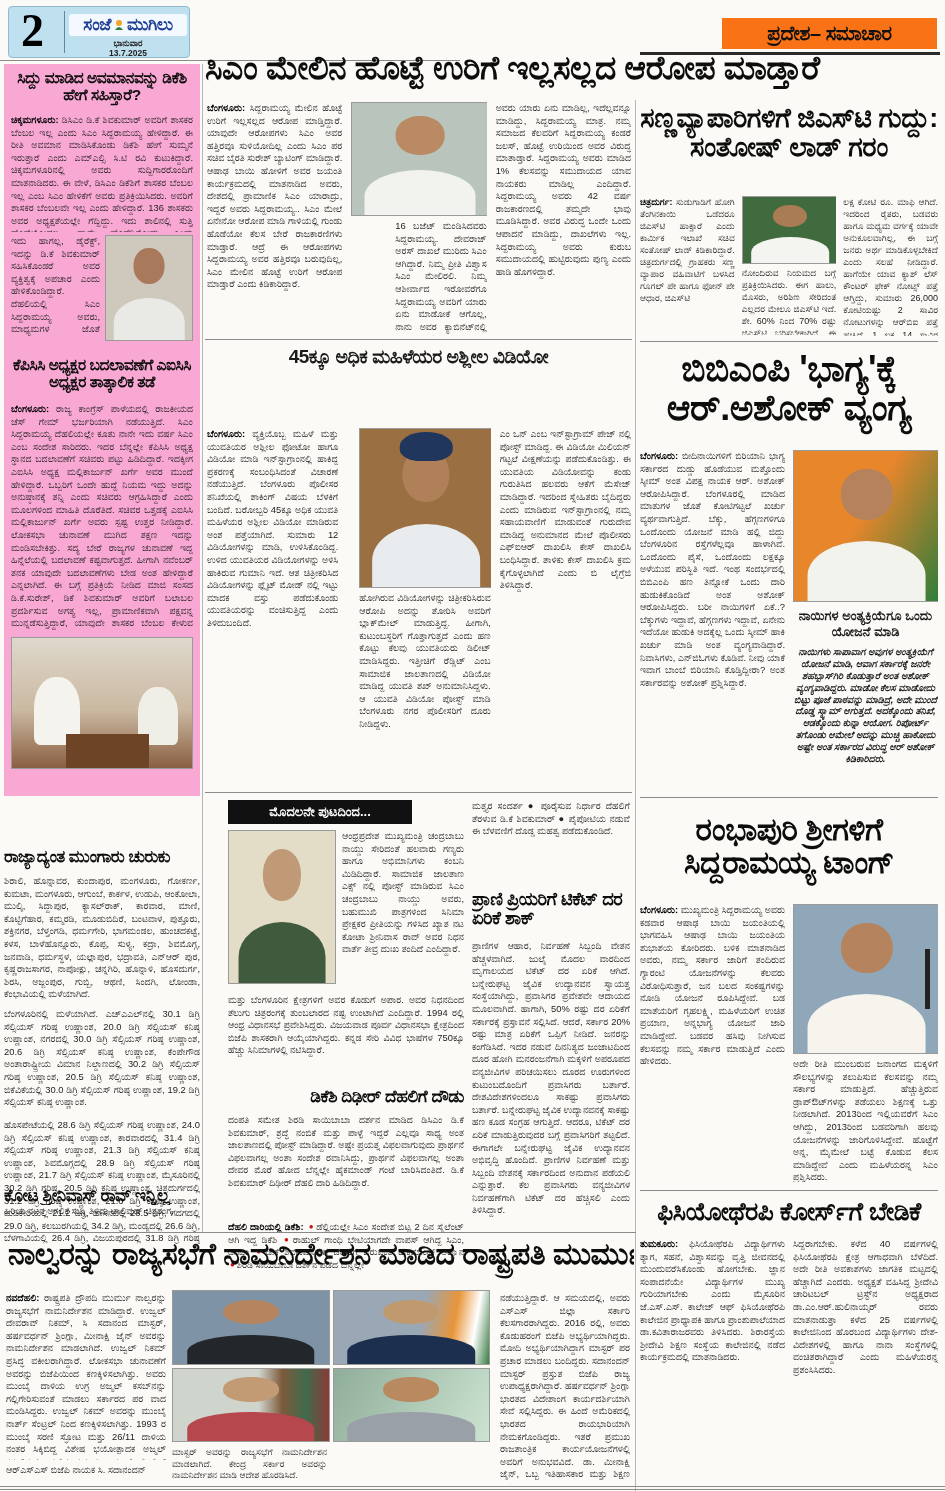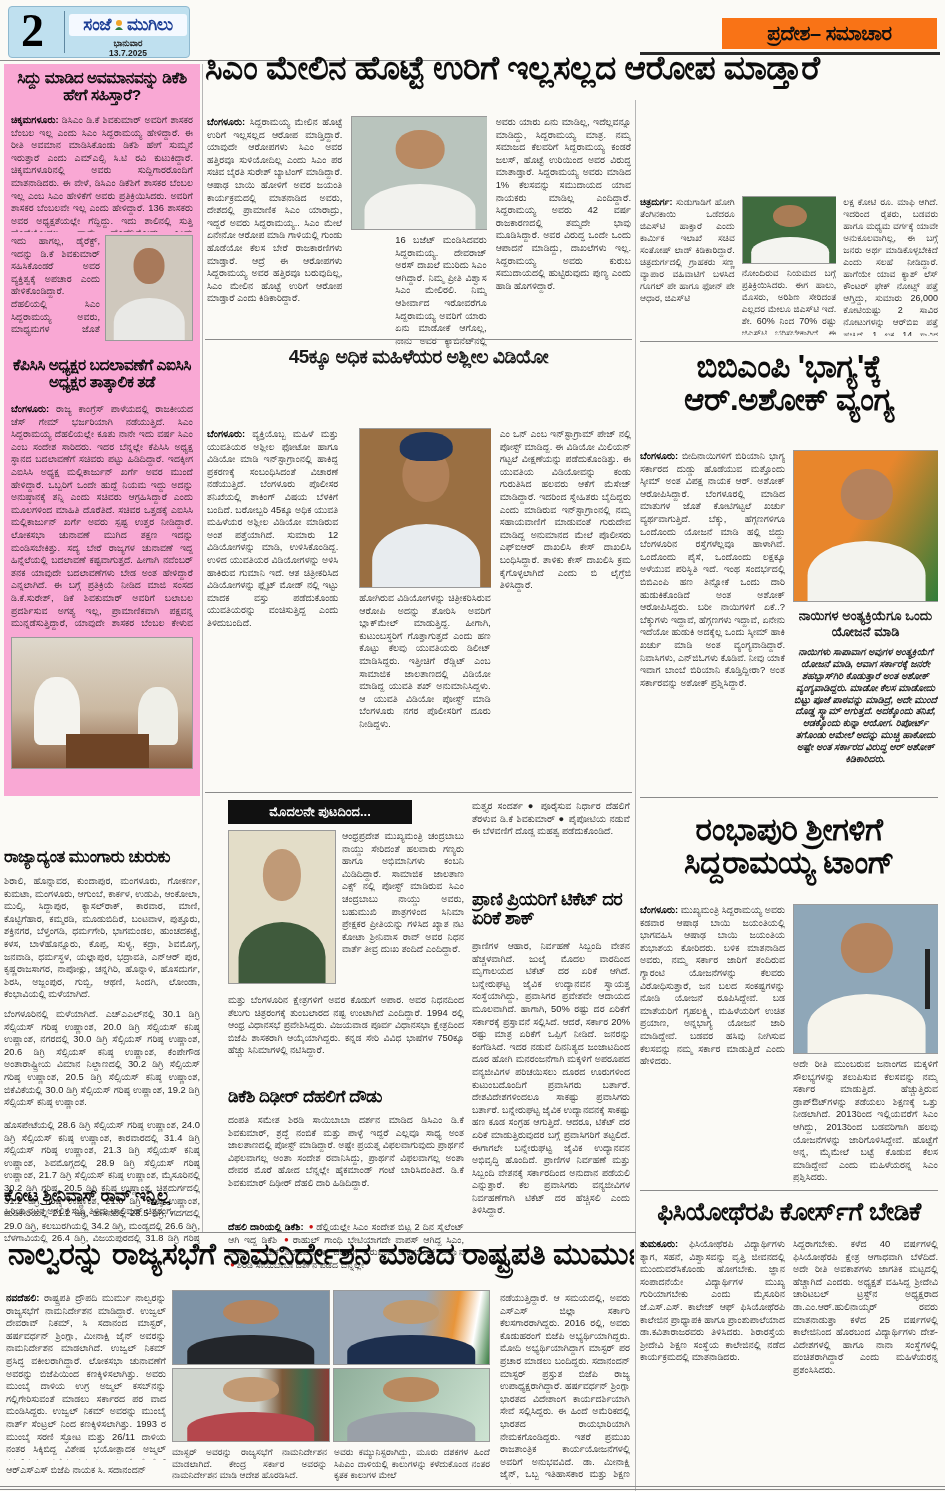--- a/index.html
+++ b/index.html
@@ -56,21 +56,21 @@
     <div class="abs mast-small" style="left:60px;top:31px;width:118px;">ಭಾನುವಾರ</div>
     <div class="abs mast-small" style="left:60px;top:41px;width:118px;">13.7.2025</div>
   </div>
   <div class="abs hrule" style="left:0;top:60px;width:460px;"></div>
 
   <div class="abs sectionbox" style="left:722px;top:18px;width:215px;height:31px;">ಪ್ರದೇಶ– ಸಮಾಚಾರ</div>
   <div class="abs hrule thick" style="left:640px;top:52px;width:300px;"></div>
 
   <div class="abs head" style="left:205px;top:50px;width:735px;height:48px;font-size:33px;white-space:nowrap;">ಸಿಎಂ ಮೇಲಿನ ಹೊಟ್ಟೆ ಉರಿಗೆ ಇಲ್ಲಸಲ್ಲದ ಆರೋಪ ಮಾಡ್ತಾರೆ</div>
 
-  <div class="abs cols" style="left:207px;top:116px;width:424px;height:234px;">
+  <div class="abs cols" style="left:207px;top:102px;width:424px;height:234px;">
     <div class="col body" style="height:234px;">
       <b>ಬೆಂಗಳೂರು:</b>
       <span>ಸಿದ್ದರಾಮಯ್ಯ ಮೇಲಿನ ಹೊಟ್ಟೆ ಉರಿಗೆ ಇಲ್ಲಸಲ್ಲದ ಆರೋಪ ಮಾಡ್ತಿದ್ದಾರೆ. ಯಾವುದೇ ಆರೋಪಗಳು ಸಿಎಂ ಅವರ ಹತ್ತಿರವೂ ಸುಳಿಯೋದಿಲ್ಲ ಎಂದು ಸಿಎಂ ಪರ ಸಚಿವ ಬೈರತಿ ಸುರೇಶ್ ಬ್ಯಾಟಿಂಗ್ ಮಾಡಿದ್ದಾರೆ. ಆಷಾಢ ಬಾಯಿ ಹೋಳಿಗೆ ಅವರ ಜಯಂತಿ ಕಾರ್ಯಕ್ರಮದಲ್ಲಿ ಮಾತನಾಡಿದ ಅವರು, ದೇಶದಲ್ಲಿ ಪ್ರಾಮಾಣಿಕ ಸಿಎಂ ಯಾರಾದ್ರು, ಇದ್ದರೆ ಅವರು ಸಿದ್ದರಾಮಯ್ಯ.. ಸಿಎಂ ಮೇಲೆ ಏನೇನೋ ಆರೋಪ ಮಾಡಿ ಗಾಳಿಯಲ್ಲಿ ಗುಂಡು ಹೊಡೆಯೋ ಕೆಲಸ ಬೇರೆ ರಾಜಕಾರಣಿಗಳು ಮಾಡ್ತಾರೆ. ಆದ್ರೆ ಈ ಆರೋಪಗಳು ಸಿದ್ದರಾಮಯ್ಯ ಅವರ ಹತ್ತಿರವೂ ಬರುವುದಿಲ್ಲ, ಸಿಎಂ ಮೇಲಿನ ಹೊಟ್ಟೆ ಉರಿಗೆ ಆರೋಪ ಮಾಡ್ತಾರೆ ಎಂದು ಕಿಡಿಕಾರಿದ್ದಾರೆ.</span>
     </div>
     <div class="col" style="height:234px;overflow:hidden;">
       <div class="photo sil" style="width:100%;height:112px;--bg:#b9c4bd;--skin:#b98a63;--shirt:#f2f2ee;"></div>
       <div class="body" style="height:116px;margin-top:4px;margin-left:44px;">16 ಬಜೆಟ್ ಮಂಡಿಸಿದವರು ಸಿದ್ದರಾಮಯ್ಯ. ದೇವರಾಜ್ ಅರಸ್ ದಾಖಲೆ ಮುರಿದು ಸಿಎಂ ಆಗಿದ್ದಾರೆ. ನಿಮ್ಮ ಪ್ರೀತಿ ವಿಶ್ವಾಸ ಸಿಎಂ ಮೇಲಿರಲಿ. ನಿಮ್ಮ ಆಶೀರ್ವಾದ ಇರೋವರೆಗೂ ಸಿದ್ದರಾಮಯ್ಯ ಅವರಿಗೆ ಯಾರು ಏನು ಮಾಡೋಕೆ ಆಗೊಲ್ಲ, ನಾನು ಅವರ ಕ್ಯಾಬಿನೆಟ್‌ನಲ್ಲಿ ಮಂತ್ರಿ ಆಗಿರೋದು ನನ್ನ ಪುಣ್ಯ ಎಂದು ಹೇಳಿದ್ದಾರೆ. ಹಿಂದೆ ಅನೇಕರು ಈ ಸಮಾಜದವರು ಮಂತ್ರಿ ಆಗಿದ್ದರು. ಆದರೆ</div>
     </div>
     <div class="col body" style="height:234px;">ಅವರು ಯಾರು ಏನು ಮಾಡಿಲ್ಲ, ಇದೆಲ್ಲವನ್ನೂ ಮಾಡಿದ್ದು, ಸಿದ್ದರಾಮಯ್ಯ ಮಾತ್ರ. ನಮ್ಮ ಸಮಾಜದ ಕೆಲವರಿಗೆ ಸಿದ್ದರಾಮಯ್ಯ ಕಂಡರೆ ಜಲಸ್, ಹೊಟ್ಟೆ ಉರಿಯಿಂದ ಅವರ ವಿರುದ್ಧ ಮಾತಾಡ್ತಾರೆ. ಸಿದ್ದರಾಮಯ್ಯ ಅವರು ಮಾಡಿದ 1% ಕೆಲಸವನ್ನು ಸಮುದಾಯದ ಯಾವ ನಾಯಕರು ಮಾಡಿಲ್ಲ ಎಂದಿದ್ದಾರೆ. ಸಿದ್ದರಾಮಯ್ಯ ಅವರು 42 ವರ್ಷ ರಾಜಕಾರಣದಲ್ಲಿ ತಮ್ಮದೇ ಭಾವು ಮೂಡಿಸಿದ್ದಾರೆ. ಅವರ ವಿರುದ್ಧ ಒಂದೇ ಒಂದು ಆಪಾದನೆ ಮಾಡಿದ್ದು, ದಾಖಲೆಗಳು ಇಲ್ಲ. ಸಿದ್ದರಾಮಯ್ಯ ಅವರು ಕುರುಬ ಸಮುದಾಯದಲ್ಲಿ ಹುಟ್ಟಿರುವುದು ಪುಣ್ಯ ಎಂದು ಹಾಡಿ ಹೊಗಳಿದ್ದಾರೆ.</div>
   </div>
@@ -128,50 +128,51 @@
   </div>
   <div class="abs hrule" style="left:205px;top:792px;width:427px;"></div>
 
   <div class="abs" style="left:228px;top:800px;width:236px;">
     <div class="blackbox" style="width:172px;">ಮೊದಲನೇ ಪುಟದಿಂದ...</div>
     <div style="margin-top:6px;overflow:hidden;height:160px;">
       <div class="photo sil" style="float:left;width:106px;height:152px;margin:0 6px 0 0;--bg:#e3ddc8;--skin:#c09a77;--shirt:#3f5a3c;"></div>
       <div class="body" style="height:152px;">ಆಂಧ್ರಪ್ರದೇಶ ಮುಖ್ಯಮಂತ್ರಿ ಚಂದ್ರಬಾಬು ನಾಯ್ಡು ಸೇರಿದಂತೆ ಹಲವಾರು ಗಣ್ಯರು ಹಾಗೂ ಅಭಿಮಾನಿಗಳು ಕಂಬನಿ ಮಿಡಿದಿದ್ದಾರೆ. ಸಾಮಾಜಿಕ ಜಾಲತಾಣ ಎಕ್ಸ್ ನಲ್ಲಿ ಪೋಸ್ಟ್ ಮಾಡಿರುವ ಸಿಎಂ ಚಂದ್ರಬಾಬು ನಾಯ್ಡು ಅವರು, ಬಹುಮುಖಿ ಪಾತ್ರಗಳಿಂದ ಸಿನಿಮಾ ಪ್ರೇಕ್ಷಕರ ಪ್ರೀತಿಯನ್ನು ಗಳಿಸಿದ ಖ್ಯಾತ ನಟ ಕೋಟಾ ಶ್ರೀನಿವಾಸ ರಾವ್ ಅವರ ನಿಧನ ವಾರ್ತೆ ತೀವ್ರ ದುಃಖ ತಂದಿದೆ ಎಂದಿದ್ದಾರೆ.</div>
     </div>
     <div class="body" style="height:86px;margin-top:4px;">ಮತ್ತು ಬೆಂಗಳೂರಿನ ಕ್ಷೇತ್ರಗಳಿಗೆ ಅವರ ಕೊಡುಗೆ ಅಪಾರ. ಅವರ ನಿಧನದಿಂದ ತೆಲುಗು ಚಿತ್ರರಂಗಕ್ಕೆ ತುಂಬಲಾರದ ನಷ್ಟ ಉಂಟಾಗಿದೆ ಎಂದಿದ್ದಾರೆ. 1994 ರಲ್ಲಿ ಆಂಧ್ರ ವಿಧಾನಸಭೆ ಪ್ರವೇಶಿಸಿದ್ದರು. ವಿಜಯವಾಡ ಪೂರ್ವ ವಿಧಾನಸಭಾ ಕ್ಷೇತ್ರದಿಂದ ಬಿಜೆಪಿ ಶಾಸಕರಾಗಿ ಆಯ್ಕೆಯಾಗಿದ್ದರು. ಕನ್ನಡ ಸೇರಿ ವಿವಿಧ ಭಾಷೆಗಳ 750ಕ್ಕೂ ಹೆಚ್ಚು ಸಿನಿಮಾಗಳಲ್ಲಿ ನಟಿಸಿದ್ದಾರೆ.</div>
-    <div class="head" style="font-size:17px;height:22px;margin-top:8px;">ಡಿಕೆಶಿ ದಿಢೀರ್ ದೆಹಲಿಗೆ ದೌಡು</div>
+    <div class="head" style="font-size:17px;height:22px;margin-top:8px;text-align:right;">ಡಿಕೆಶಿ ದಿಢೀರ್ ದೆಹಲಿಗೆ ದೌಡು</div>
     <div class="body" style="height:104px;margin-top:4px;">ದಂಪತಿ ಸಮೇತ ಶಿರಡಿ ಸಾಯಿಬಾಬಾ ದರ್ಶನ ಮಾಡಿದ ಡಿಸಿಎಂ ಡಿ.ಕೆ ಶಿವಕುಮಾರ್, ಶ್ರದ್ಧೆ ನಂಬಿಕೆ ಮತ್ತು ಪಾಳ್ಳೆ ಇದ್ದರೆ ಎಲ್ಲವೂ ಸಾಧ್ಯ ಅಂತ ಜಾಲತಾಣದಲ್ಲಿ ಪೋಸ್ಟ್ ಮಾಡಿದ್ದಾರೆ. ಅಷ್ಟೇ ಪ್ರಯತ್ನ ವಿಫಲವಾಗುವುದು ಪ್ರಾರ್ಥನೆ ವಿಫಲವಾಗಲ್ಲ ಅಂತಾ ಸಂದೇಶ ರವಾನಿಸಿದ್ದು, ಪ್ರಾರ್ಥನೆ ವಿಫಲವಾಗಲ್ಲ ಅಂತಾ ದೇವರ ಮೊರೆ ಹೋದ ಬೆನ್ನಲ್ಲೇ ಹೈಕಮಾಂಡ್ ಗಂಟೆ ಬಾರಿಸಿದಂತಿದೆ. ಡಿ.ಕೆ ಶಿವಕುಮಾರ್ ದಿಢೀರ್ ದೆಹಲಿ ದಾರಿ ಹಿಡಿದಿದ್ದಾರೆ.</div>
     <div class="body bullets" style="height:60px;margin-top:3px;">
       <b>ದೆಹಲಿ ದಾರಿಯಲ್ಲಿ ಡಿಕೆಶಿ:</b>
       <span class="dot">●</span><span>ಡೆಲ್ಲಿಯಲ್ಲೇ ಸಿಎಂ ಸಂದೇಶ ಬಿಟ್ಟ 2 ದಿನ ಸೈಲೆಂಟ್ ಆಗಿ ಇದ್ದ ಡಿಕೆಶಿ</span>
       <span class="dot">●</span><span>ರಾಹುಲ್ ಗಾಂಧಿ ಭೇಟಿಯಾಗದೇ ವಾಪಸ್ ಆಗಿದ್ದ ಸಿಎಂ, ಡಿಸಿಎಂ</span>
       <span class="dot">●</span><span>ಡಿ.ಕೆ ಶಿವಕುಮಾರ್‌ಗೆ ದೆಹಲಿಗೆ ಬರುವಂತೆ ಹೈಕಮಾಂಡ್ ಆಹ್ವಾನ</span>
       <span class="dot">●</span><span>ಶಿರಡಿ ಸಾಯಿಬಾಬಾ ದರ್ಶನ ಪಡೆದ ಬೆನ್ನಲ್ಲೇ</span>
     </div>
   </div>
   <div class="abs" style="left:472px;top:800px;width:158px;">
     <div class="body bullets" style="height:86px;">ಮತ್ತ್ಯರ ಸಂದರ್ಶ ● ಪೂರೈಸುವ ನಿರ್ಧಾರ ದೆಹಲಿಗೆ ತೆರಳುವ ಡಿ.ಕೆ ಶಿವಕುಮಾರ್ ● ಪೈಪೋಟಿಯ ನಡುವೆ ಈ ಬೆಳವಣಿಗೆ ದೊಡ್ಡ ಮಹತ್ವ ಪಡೆದುಕೊಂಡಿದೆ.</div>
     <div class="head" style="font-size:18px;height:46px;margin-top:4px;">ಪ್ರಾಣಿ ಪ್ರಿಯರಿಗೆ ಟಿಕೆಟ್ ದರ ಏರಿಕೆ ಶಾಕ್</div>
     <div class="body" style="height:286px;margin-top:4px;">ಪ್ರಾಣಿಗಳ ಆಹಾರ, ನಿರ್ವಹಣೆ ಸಿಬ್ಬಂದಿ ವೇತನ ಹೆಚ್ಚಳವಾಗಿದೆ. ಜುಲೈ ಮೊದಲ ವಾರದಿಂದ ಮೃಗಾಲಯದ ಟಿಕೆಟ್ ದರ ಏರಿಕೆ ಆಗಿದೆ. ಬನ್ನೇರುಘಟ್ಟ ಜೈವಿಕ ಉದ್ಯಾನವನ ಸ್ವಾಯತ್ತ ಸಂಸ್ಥೆಯಾಗಿದ್ದು, ಪ್ರವಾಸಿಗರ ಪ್ರವೇಶವೇ ಆದಾಯದ ಮೂಲವಾಗಿದೆ. ಹಾಗಾಗಿ, 50% ರಷ್ಟು ದರ ಏರಿಕೆಗೆ ಸರ್ಕಾರಕ್ಕೆ ಪ್ರಸ್ತಾವನೆ ಸಲ್ಲಿಸಿದೆ. ಆದರೆ, ಸರ್ಕಾರ 20% ರಷ್ಟು ಮಾತ್ರ ಏರಿಕೆಗೆ ಒಪ್ಪಿಗೆ ನೀಡಿದೆ. ಜನರನ್ನು ಕಂಗೆಡಿಸಿದೆ. ಇದರ ನಡುವೆ ದಿನನಿತ್ಯದ ಜಂಜಾಟದಿಂದ ದೂರ ಹೋಗಿ ಮನರಂಜನೆಗಾಗಿ ಮಕ್ಕಳಿಗೆ ಅಪರೂಪದ ವನ್ಯಜೀವಿಗಳ ಪರಿಚಯಿಸಲು ದೂರದ ಊರುಗಳಿಂದ ಕುಟುಂಬದೊಂದಿಗೆ ಪ್ರವಾಸಿಗರು ಬರ್ತಾರೆ. ದೇಶವಿದೇಶಗಳಿಂದಲೂ ಸಾಕಷ್ಟು ಪ್ರವಾಸಿಗರು ಬರ್ತಾರೆ. ಬನ್ನೇರುಘಟ್ಟ ಜೈವಿಕ ಉದ್ಯಾನವನಕ್ಕೆ ಸಾಕಷ್ಟು ಹಣ ಕೂಡ ಸಂಗ್ರಹ ಆಗುತ್ತಿದೆ. ಆದರೂ, ಟಿಕೆಟ್ ದರ ಏರಿಕೆ ಮಾಡುತ್ತಿರುವುದರ ಬಗ್ಗೆ ಪ್ರವಾಸಿಗರಿಗೆ ತಟ್ಟಲಿದೆ. ಈಗಾಗಲೇ ಬನ್ನೇರುಘಟ್ಟ ಜೈವಿಕ ಉದ್ಯಾನವನ ಅಭಿವೃದ್ಧಿ ಹೊಂದಿದೆ. ಪ್ರಾಣಿಗಳ ನಿರ್ವಹಣೆ ಮತ್ತು ಸಿಬ್ಬಂದಿ ವೇತನಕ್ಕೆ ಸರ್ಕಾರದಿಂದ ಅನುದಾನ ಪಡೆಯಲಿ ಎನ್ನುತ್ತಾರೆ. ಕೆಲ ಪ್ರವಾಸಿಗರು ವನ್ಯಜೀವಿಗಳ ನಿರ್ವಹಣೆಗಾಗಿ ಟಿಕೆಟ್ ದರ ಹೆಚ್ಚಿಸಲಿ ಎಂದು ತಿಳಿಸಿದ್ದಾರೆ.</div>
   </div>
 
+  <div class="abs head center" style="left:640px;top:104px;width:298px;height:86px;font-size:27px;">ಸಣ್ಣವ್ಯಾಪಾರಿಗಳಿಗೆ ಜಿಎಸ್‌ಟಿ ಗುದ್ದು: ಸಂತೋಷ್ ಲಾಡ್ ಗರಂ</div>
   <div class="abs cols" style="left:640px;top:196px;width:298px;height:140px;gap:7px;">
     <div class="col body" style="font-size:9px;height:140px;">
       <b>ಚಿತ್ರದುರ್ಗ:</b>
       <span>ಸುಡುಗಾಡಿಗೆ ಹೋಗಿ ತೆಂಗಿನಕಾಯಿ ಒಡೆದರೂ ಜಿಎಸ್‌ಟಿ ಹಾಕ್ತಾರೆ ಎಂದು ಕಾರ್ಮಿಕ ಇಲಾಖೆ ಸಚಿವ ಸಂತೋಷ್ ಲಾಡ್ ಕಿಡಿಕಾರಿದ್ದಾರೆ. ಚಿತ್ರದುರ್ಗದಲ್ಲಿ ಗ್ರಾಹಕರು ಸಣ್ಣ ವ್ಯಾಪಾರ ವಹಿವಾಟಿಗೆ ಬಳಸಿದ ಗೂಗಲ್ ಪೇ ಹಾಗೂ ಫೋನ್ ಪೇ ಆಧಾರ, ಜಿಎಸ್‌ಟಿ</span>
     </div>
     <div class="col" style="height:140px;overflow:hidden;">
       <div class="photo sil" style="width:100%;height:66px;--bg:#3f6b3e;--skin:#a97c55;--shirt:#f4f4f0;"></div>
       <div class="body" style="font-size:9px;height:68px;margin-top:3px;">ನೋಂದಿರುವ ನಿಯಮದ ಬಗ್ಗೆ ಪ್ರತಿಕ್ರಿಯಿಸಿದರು. ಈಗ ಹಾಲು, ಮೊಸರು, ಅರಿಶಿಣ ಸೇರಿದಂತೆ ಎಲ್ಲದರ ಮೇಲೂ ಜಿಎಸ್‌ಟಿ ಇದೆ. ಶೇ. 60% ನಿಂದ 70% ರಷ್ಟು ಜಿಎಸ್‌ಟಿ ಭರಿಸಬೇಕಾಗಿದೆ. ಈ ಜಿಎಸ್‌ಟಿಯಿಂದ ಸಾಲದಲ್ಲಿ ಸಾಹುಕಾರರಿಗೆ ಅನುಕೂಲವಾಗಿದೆ ಎಂದು ಖುಲ್ಲಂಖುಲ್ಲ ನಡೆಸಿದ್ದಾರೆ. ಅಲ್ಲೇ ಸುಮಾರು ಹದಿನಾರುವರೆ</div>
     </div>
     <div class="col body" style="font-size:9px;height:140px;">ಲಕ್ಷ ಕೋಟಿ ರೂ. ಮಾಫಿ ಆಗಿದೆ. ಇದರಿಂದ ರೈತರು, ಬಡವರು ಹಾಗೂ ಮಧ್ಯಮ ವರ್ಗಕ್ಕೆ ಯಾವೇ ಅನುಕೂಲವಾಗಿಲ್ಲ, ಈ ಬಗ್ಗೆ ಜನರು ಅರ್ಥ ಮಾಡಿಕೊಳ್ಳಬೇಕಿದೆ ಎಂದು ಸಲಹೆ ನೀಡಿದ್ದಾರೆ. ಹಾಗೆಯೇ ಯಾವ ಕ್ಯಾಶ್ ಲೆಸ್ ಕೌಂಟರ್ ಫೇಕ್ ನೋಟ್ಸ್ ಪತ್ತೆ ಆಗ್ತಿದ್ದು, ಸುಮಾರು 26,000 ಕೋಟಿಯಷ್ಟು 2 ಸಾವಿರ ನೋಟುಗಳನ್ನು ಆರ್‌ಬಿಐ ಪತ್ತೆ ಹಚ್ಚಿದೆ. 1 ಲಕ್ಷ 14 ಸಾವಿರ ಕೋಟಿಯಷ್ಟು 500 ರೂ. ಮುಖಬೆಲೆಯ ನೋಟು ಫೇಕ್ ಕರೆನ್ಸಿ ಸಿಗ್ತಿದೆ. ಆದರೆ ಕೇಂದ್ರ ಸರ್ಕಾರ ಜನಕ್ಕೆ ಸುಳ್ಳು ಹೇಳಿ ಶಿಳ್ವಿಡ್ ನಡೆಸಿಕೊಂಡು ಹೋಗಿದ್ದಾರೆಂದು ಕೇಂದ್ರ ಸರ್ಕಾರದ ವಿರುದ್ಧ ಸಂತೋಷ್ ಲಾಡ್ ಗುಡುಗಿದ್ದಾರೆ.</div>
   </div>
   <div class="abs hrule" style="left:640px;top:341px;width:298px;"></div>
 
-  <div class="abs head center" style="left:640px;top:350px;width:298px;height:94px;font-size:31px;">
+  <div class="abs head center" style="left:640px;top:350px;width:298px;height:94px;font-size:36px;">
     <div>ಬಿಬಿಎಂಪಿ 'ಭಾಗ್ಯ'ಕ್ಕೆ</div>
     <div>ಆರ್.ಅಶೋಕ್ ವ್ಯಂಗ್ಯ</div>
   </div>
   <div class="abs cols" style="left:640px;top:450px;width:298px;height:340px;gap:8px;align-items:center;">
     <div class="col body" style="height:340px;">
       <b>ಬೆಂಗಳೂರು:</b>
       <span>ಬೀದಿನಾಯಿಗಳಿಗೆ ಬಿರಿಯಾನಿ ಭಾಗ್ಯ ಸರ್ಕಾರದ ದುಡ್ಡು ಹೊಡೆಯುವ ಮತ್ತೊಂದು ಸ್ಕೀಮ್ ಅಂತ ವಿಪಕ್ಷ ನಾಯಕ ಆರ್. ಅಶೋಕ್ ಆರೋಪಿಸಿದ್ದಾರೆ. ಬೆಂಗಳೂರಲ್ಲಿ ಮಾಡಿದ ಮಾತುಗಳ ಜೊತೆ ಕೋಟಿಗಟ್ಟಲೆ ಖರ್ಚು ವ್ಯರ್ಥವಾಗುತ್ತಿದೆ. ಬೆಕ್ಕು, ಹೆಗ್ಗಣಗಳಿಗೂ ಒಂದೊಂದು ಯೋಜನೆ ಮಾಡಿ ಹಲ್ಲಿ ಜಿದ್ದು ಬೆಂಗಳೂರಿನ ರಸ್ತೆಗಳೆಲ್ಲವೂ ಹಾಳಾಗಿವೆ. ಒಂದೊಂದು ಪೈಸೆ, ಒಂದೊಂದು ಲಕ್ಷಕ್ಕೂ ಅಳೆಯುವ ಪರಿಸ್ಥಿತಿ ಇದೆ. ಇಂಥ ಸಂದರ್ಭದಲ್ಲಿ ಬಿಬಿಎಂಪಿ ಹಣ ತಿನ್ನೋಕೆ ಒಂದು ದಾರಿ ಹುಡುಕಿಕೊಂಡಿದೆ ಅಂತ ಅಶೋಕ್ ಆರೋಪಿಸಿದ್ದರು. ಬರೀ ನಾಯಿಗಳಿಗೆ ಏಕೆ..? ಬೆಕ್ಕುಗಳು ಇದ್ದಾವೆ, ಹೆಗ್ಗಣಗಳು ಇದ್ದಾವೆ, ಏನೇನು ಇದೆಯೋ ಹುಡುಕಿ ಅದಕ್ಕೆಲ್ಲ ಒಂದು ಸ್ಕೀಮ್ ಹಾಕಿ ಖರ್ಚು ಮಾಡಿ ಅಂತ ವ್ಯಂಗ್ಯವಾಡಿದ್ದಾರೆ. ನಿವಾಸಿಗಳು, ಎನ್‌ಜಿಓಗಳು ಕೊಡಿವೆ. ನೀವು ಯಾಕೆ ಇವಾಗ ಬಾಂಬೆ ಬಿರಿಯಾನಿ ಕೊಡ್ತಿದ್ದೀರಾ? ಅಂತ ಸರ್ಕಾರವನ್ನು ಅಶೋಕ್ ಪ್ರಶ್ನಿಸಿದ್ದಾರೆ.</span>
     </div>
     <div class="col" style="height:340px;overflow:hidden;">
       <div class="photo sil" style="width:100%;height:150px;--bg:linear-gradient(120deg,#e8862c 0%,#e8862c 45%,#2e7d3a 100%);--skin:#b5825c;--shirt:#f3f3ee;"></div>
@@ -217,19 +218,18 @@
   </div>
   <div class="abs body" style="left:6px;top:1464px;width:160px;height:16px;">ಆರ್‌ಎಸ್‌ಎಸ್ ಬಿಜೆಪಿ ನಾಯಕ ಸಿ. ಸದಾನಂದನ್</div>
 
   <div class="abs grid4" style="left:172px;top:1290px;width:318px;height:152px;">
     <div class="photo sil" style="--bg:#7e93a6;--skin:#b5855f;--shirt:#23262b;"></div>
     <div class="photo sil" style="--bg:linear-gradient(100deg,#9aa7b5 55%,#e8953a 75%,#ffffff 88%,#3a7d42 100%);--skin:#c09a6f;--shirt:#1d2f4e;"></div>
     <div class="photo sil" style="--bg:linear-gradient(90deg,#cfd4cd 55%,#7d5a3a 70%,#3f6b4d 85%,#8a3b35 100%);--skin:#c29a74;--shirt:#b5474d;"></div>
     <div class="photo sil" style="--bg:linear-gradient(120deg,#8fae9a,#cde3d2);--skin:#b98a60;--shirt:#9aa0a8;"></div>
   </div>
   <div class="abs capt" style="left:172px;top:1447px;width:155px;height:40px;">ಮಾಸ್ಟರ್ ಅವರನ್ನು ರಾಜ್ಯಸಭೆಗೆ ನಾಮನಿರ್ದೇಶನ ಮಾಡಲಾಗಿದೆ. ಕೇಂದ್ರ ಸರ್ಕಾರ ಅವರನ್ನು ನಾಮನಿರ್ದೇಶನ ಮಾಡಿ ಆದೇಶ ಹೊರಡಿಸಿದೆ.</div>
-  <div class="abs capt" style="left:334px;top:1447px;width:156px;height:40px;">ಅವರು ಕಮ್ಯುನಿಸ್ಟರಾಗಿದ್ದು, ಮೂರು ದಶಕಗಳ ಹಿಂದೆ ಸಿಪಿಎಂ ದಾಳಿಯಲ್ಲಿ ಕಾಲುಗಳನ್ನು ಕಳೆದುಕೊಂಡ ನಂತರ ಕೃತಕ ಕಾಲುಗಳ ಮೇಲೆ</div>
 
   <div class="abs body" style="left:500px;top:1292px;width:130px;height:192px;">ನಡೆಯುತ್ತಿದ್ದಾರೆ. ಆ ಸಮಯದಲ್ಲಿ, ಅವರು ಎಸ್‌ಎಸ್ ಜಿಲ್ಲಾ ಸರ್ಕಾರಿ ಕೆಲಸಗಾರರಾಗಿದ್ದರು. 2016 ರಲ್ಲಿ, ಅವರು ಕೊಡುಹರಂಗೆ ಬಿಜೆಪಿ ಅಭ್ಯರ್ಥಿಯಾಗಿದ್ದರು. ಮೋದಿ ಅಭ್ಯರ್ಥಿಯಾಗಿದ್ದಾಗ ಮಾಸ್ಟರ್ ಪರ ಪ್ರಚಾರ ಮಾಡಲು ಬಂದಿದ್ದರು. ಸದಾನಂದನ್ ಮಾಸ್ಟರ್ ಪ್ರಸ್ತುತ ಬಿಜೆಪಿ ರಾಜ್ಯ ಉಪಾಧ್ಯಕ್ಷರಾಗಿದ್ದಾರೆ. ಹರ್ಷವರ್ಧನ್ ಶ್ರಿಂಗ್ಲಾ ಭಾರತದ ವಿದೇಶಾಂಗ ಕಾರ್ಯದರ್ಶಿಯಾಗಿ ಸೇವೆ ಸಲ್ಲಿಸಿದ್ದರು. ಈ ಹಿಂದೆ ಅಮೆರಿಕದಲ್ಲಿ ಭಾರತದ ರಾಯಭಾರಿಯಾಗಿ ನೇಮಕಗೊಂಡಿದ್ದರು. ಇತರೆ ಪ್ರಮುಖ ರಾಜತಾಂತ್ರಿಕ ಕಾರ್ಯಯೋಜನೆಗಳಲ್ಲಿ ಅವರಿಗೆ ಅನುಭವವಿದೆ. ಡಾ. ಮೀನಾಕ್ಷಿ ಜೈನ್, ಒಬ್ಬ ಇತಿಹಾಸಕಾರ ಮತ್ತು ಶಿಕ್ಷಣ ತಜ್ಞೆಯಾಗಿದ್ದು, ಭಾರತೀಯ ಇತಿಹಾಸ ಮತ್ತು ನಾಗರಿಕತೆಯ ಕುರಿತಾದ ಕೆಲಸಕ್ಕೆ ಹೆಸರುವಾಸಿಯಾಗಿದ್ದಾರೆ. ಅವರು ಪುಸ್ತಕಗಳನ್ನು ಬರೆದಿದ್ದಾರೆ. ರಾಷ್ಟ್ರೀಯ ಪಠ್ಯಕ್ರಮ ಅಭಿವೃದ್ಧಿಯ ಭಾಗವಾಗಿದ್ದಾರೆ.</div>
 
   <div class="abs hrule" style="left:0;top:1486px;width:945px;"></div>
   <div class="abs hrule" style="left:0;top:1489px;width:945px;"></div>
 </div>
 
 </body></html>

